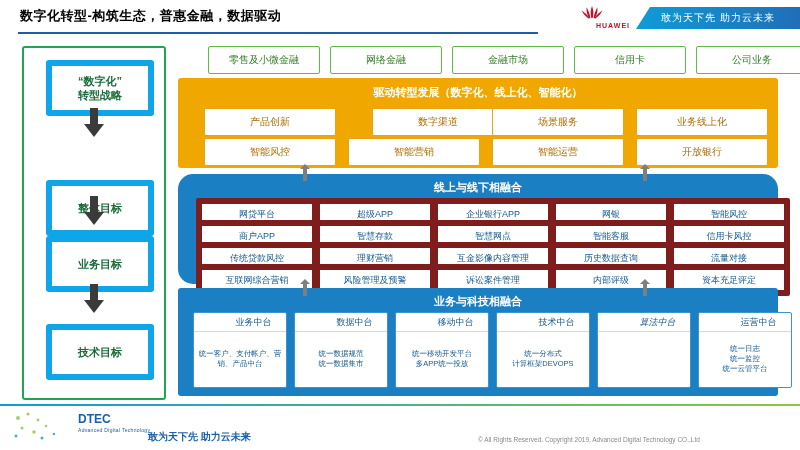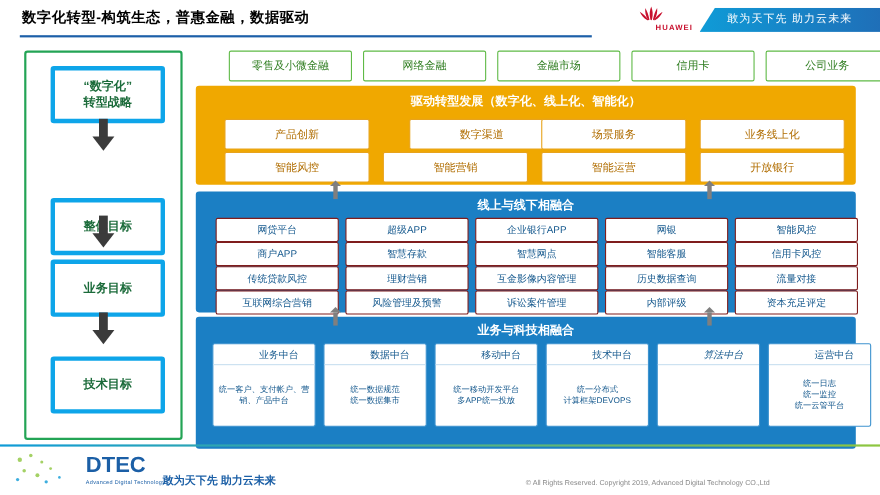--- a/index.html
+++ b/index.html
@@ -39,21 +39,21 @@
     clip-path:polygon(14px 0,164px 0,164px 22px,0 22px);
     letter-spacing:1px;
   }
   
   .leftcol{
     position:absolute;left:22px;top:46px;width:140px;height:350px;
     border:2px solid #23a455;border-radius:3px;background:#fff;
   }
   .lbox{
     position:absolute;left:22px;width:96px;height:44px;
-    border:4px solid #0ea5e9;border-radius:3px;background:#fff;
+    border:6px solid #0ea5e9;border-radius:3px;background:#fff;
     color:#1b6b3a;font-size:11px;font-weight:bold;
     display:flex;align-items:center;justify-content:center;text-align:center;
     line-height:14px;
   }
   .arrow-down{
     position:absolute;left:60px;width:20px;height:30px;
   }
   .arrow-down:before{
     content:"";position:absolute;left:6px;top:0;width:8px;height:18px;background:#3b3b3b;
   }
@@ -80,30 +80,30 @@
     position:absolute;left:178px;top:78px;width:600px;height:90px;
     background:#f0a800;border-radius:3px;
   }
   .oitem{
     position:absolute;height:26px;background:#fff;border:1px solid #e8a31c;border-radius:2px;
     color:#b06d00;font-size:10px;display:flex;align-items:center;justify-content:center;
   }
   
   .bluewrap{
     position:absolute;left:178px;top:174px;width:600px;height:110px;
-    background:#1b7fc4;border-radius:3px;
+    background:#1b7fc4;border-radius:15px;
   }
   .bitem{
-    position:absolute;height:20px;background:#fff;border:1px solid #7f1d1d;border-radius:2px;
+    position:absolute;height:20px;background:#fff;border:6px solid #7f1d1d;border-radius:2px;
     color:#14588d;font-size:9px;display:flex;align-items:center;justify-content:center;
     text-align:center;line-height:10px;
   }
   
   .btmwrap{
-    position:absolute;left:178px;top:288px;width:600px;height:120px;
+    position:absolute;left:178px;top:288px;width:600px;height:108px;
     background:#1b7fc4;border-radius:3px;
   }
   .mcard{
     position:absolute;background:#fff;border:1px solid #3e93cf;border-radius:2px;
   }
   .mcard-h{
     position:absolute;left:0;top:0;right:0;height:18px;
     color:#14588d;font-size:9px;display:flex;align-items:center;justify-content:center;
     border-bottom:1px solid #c8dff0;
     padding-left:27px;
@@ -126,21 +126,21 @@
     border-left:5px solid transparent;border-right:5px solid transparent;border-bottom:5px solid #7f7f7f;
   }
   
   .footer-line{
     position:absolute;left:0;top:404px;width:800px;height:2px;
     background:linear-gradient(90deg,#0f9bd7,#8ec63f);
   }
   .dtec{
     position:absolute;left:78px;top:412px;
   }
-  .dtec-name{font-size:20px;font-weight:bold;color:#1b5fa6;letter-spacing:0px;}
+  .dtec-name{font-size:12px;font-weight:bold;color:#1b5fa6;letter-spacing:0px;}
   .dtec-sub{font-size:5px;color:#1b5fa6;letter-spacing:0.3px;margin-top:1px;}
   .dtec-slogan{
     position:absolute;left:148px;top:430px;font-size:10px;color:#1b5fa6;font-weight:bold;
   }
   .copyright{
     position:absolute;left:478px;top:436px;font-size:6.5px;color:#888;
   }
   .deco-dots{position:absolute;left:10px;top:410px;width:60px;height:34px;}
 </style>
 </head>

